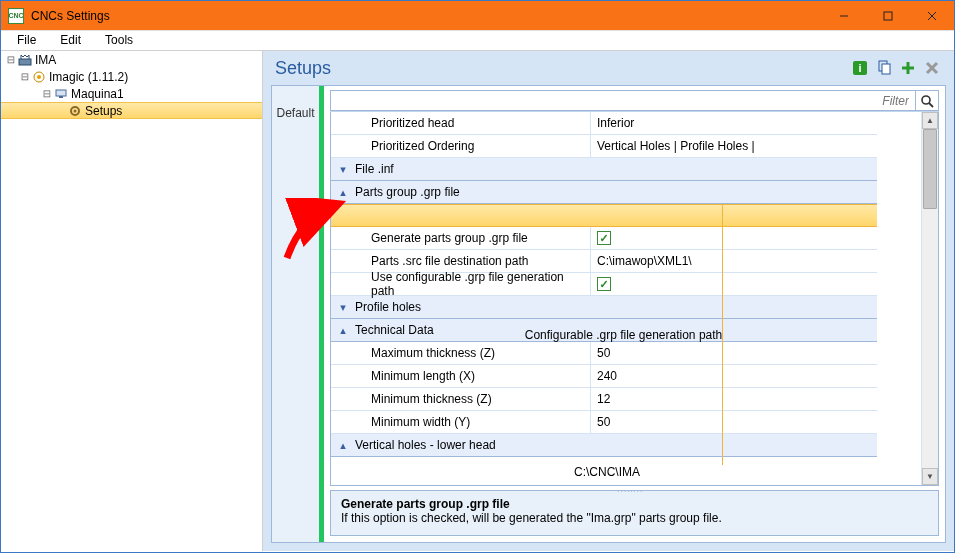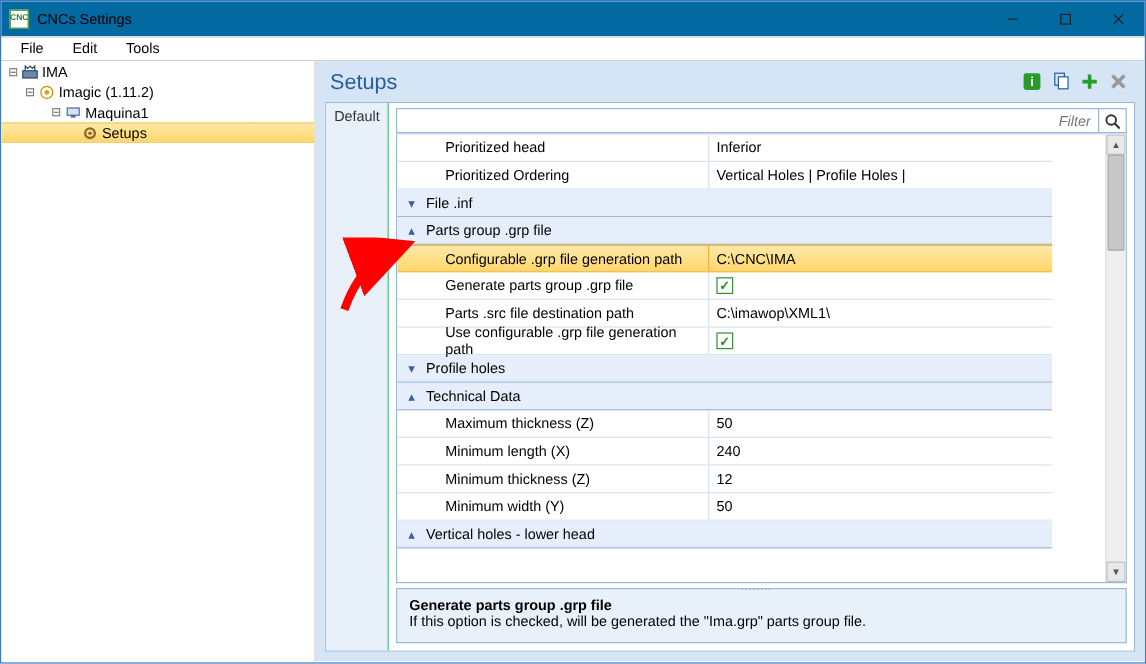--- a/index.html
+++ b/index.html
@@ -11,21 +11,21 @@
     width: 955px;
     height: 553px;
     overflow: hidden;
     border: 1px solid #3a78c4;
   }
   .titlebar {
     display: flex;
     align-items: center;
     height: 30px;
     border-bottom: 1px solid #e0e0e0;
-    background: #0369a1;
+    background: #f97316;
   }
   .titlebar .app-icon {
     width: 16px; height: 16px;
     margin: 0 7px;
     background: #fff;
     border: 1px solid #3a8a3a;
     display: flex; align-items: center; justify-content: center;
     font-size: 7px; font-weight: bold; color: #2a7a2a;
   }
   .titlebar .title { flex: 1; font-size: 12px; }
@@ -97,25 +97,25 @@
   .work-area {
     display: flex;
     margin: 0 8px 8px 8px;
     height: calc(100% - 42px);
     background: #fff;
     border: 1px solid #9db8d9;
   }
   .vtab {
     width: 52px;
     background: #e8f0fa;
-    border-right: 1px solid #22c55e;
+    border-right: 5px solid #22c55e;
     display: flex;
     align-items: flex-start;
     justify-content: center;
-    padding-top: 4px;
+    padding-top: 20px;
     font-size: 12px;
     color: #333;
   }
   .detail {
     flex: 1;
     display: flex;
     flex-direction: column;
     background:#fff;
   }
   .filter-row {
@@ -180,20 +180,21 @@
     background: #e6eefb;
     font-size: 12px;
   }
   .grp-row .chev {
     width: 24px; text-align: center; color: #3a5ea4; font-size: 11px;
   }
   .sel-row {
     background: linear-gradient(#ffe9a8, #ffd66b);
     border-top: 1px solid #f0b43a;
     border-bottom: 1px solid #f0b43a;
+    flex-direction: column;
   }
   .sel-row .label, .sel-row .value { border-color: #f0b43a; }
   .checkbox {
     width: 14px; height: 14px;
     border: 1px solid #3a8a3a;
     display: flex; align-items: center; justify-content: center;
     color: #2a8a2a;
     font-size: 11px;
     font-weight: bold;
   }

